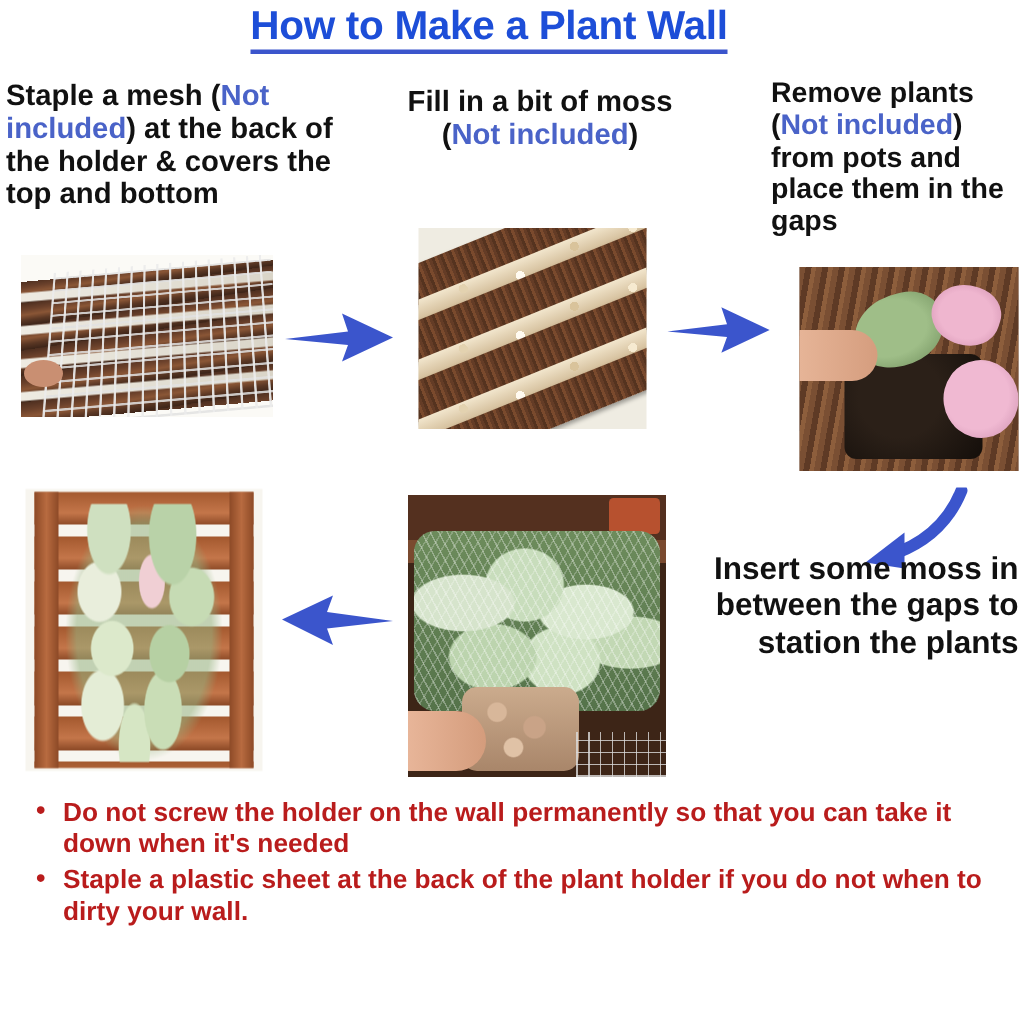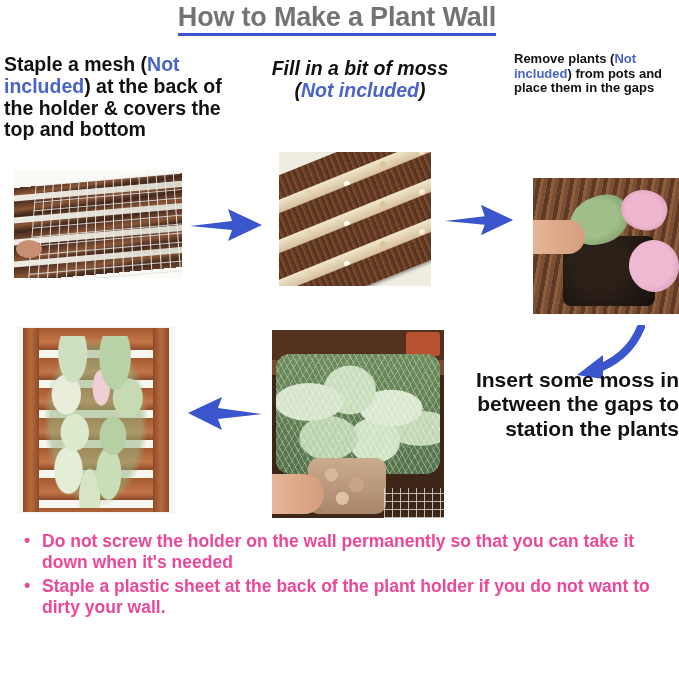--- a/index.html
+++ b/index.html
@@ -13,45 +13,45 @@
     position: relative;
     overflow: hidden;
     font-family: "Liberation Sans", sans-serif;
     color: #151515;
   }
 
   
   #title {
     position: absolute;
     top: 2px;
-    left: 12px;
+    left: 1px;
     width: 650px;
     text-align: center;
     font-size: 27px;
     font-weight: bold;
-    color: #737373;
+    color: #1d4ed8;
     letter-spacing: -0.2px;
   }
   #title .ul {
     border-bottom: 3px solid #3b55cc;
     padding-bottom: 1px;
   }
 
   
   .caption {
     position: absolute;
     font-weight: bold;
     line-height: 1.12;
     color: #111111;
   }
   .blue { color: #4a63c8; }
 
   #cap1 { top: 54px; left: 4px;  width: 252px; font-size: 19.5px; text-align: left; }
-  #cap2 { top: 58px; left: 262px; width: 196px; font-size: 19.5px; text-align: center; font-style: italic; }
-  #cap3 { top: 52px; left: 514px; width: 165px; font-size: 13px; text-align: left; }
+  #cap2 { top: 58px; left: 262px; width: 196px; font-size: 19.5px; text-align: center; }
+  #cap3 { top: 52px; left: 514px; width: 165px; font-size: 19px; text-align: left; }
   #cap4 { top: 368px; left: 466px; width: 213px; font-size: 21px; text-align: right; line-height: 1.16; }
 
   
   .photo {
     position: absolute;
     overflow: hidden;
     background: #f4f1ea;
   }
 
   
@@ -227,21 +227,21 @@
 
   
   #bullets {
     position: absolute;
     left: 16px;
     top: 531px;
     width: 652px;
     font-size: 17.5px;
     font-weight: bold;
     line-height: 1.22;
-    color: #ec4899;
+    color: #b91c1c;
   }
   #bullets ul { margin:0; padding:0 0 0 26px; list-style: none; }
   #bullets li { position: relative; margin-bottom: 2px; }
   #bullets li::before {
     content: "\2022";
     position: absolute;
     left: -18px;
     top: -1px;
     font-size: 18px;
   }
@@ -328,15 +328,15 @@
 <div id="photo5" class="photo">
   <div class="frame"></div>
   <div class="sideL"></div>
   <div class="sideR"></div>
   <div class="plants"></div>
 </div>
 
 <div id="bullets">
   <ul>
     <li>Do not screw the holder on the wall permanently so that you can take it down when it's needed</li>
-    <li>Staple a plastic sheet at the back of the plant holder if you do not want to dirty your wall.</li>
+    <li>Staple a plastic sheet at the back of the plant holder if you do not when to dirty your wall.</li>
   </ul>
 </div>
 
 </body></html>

